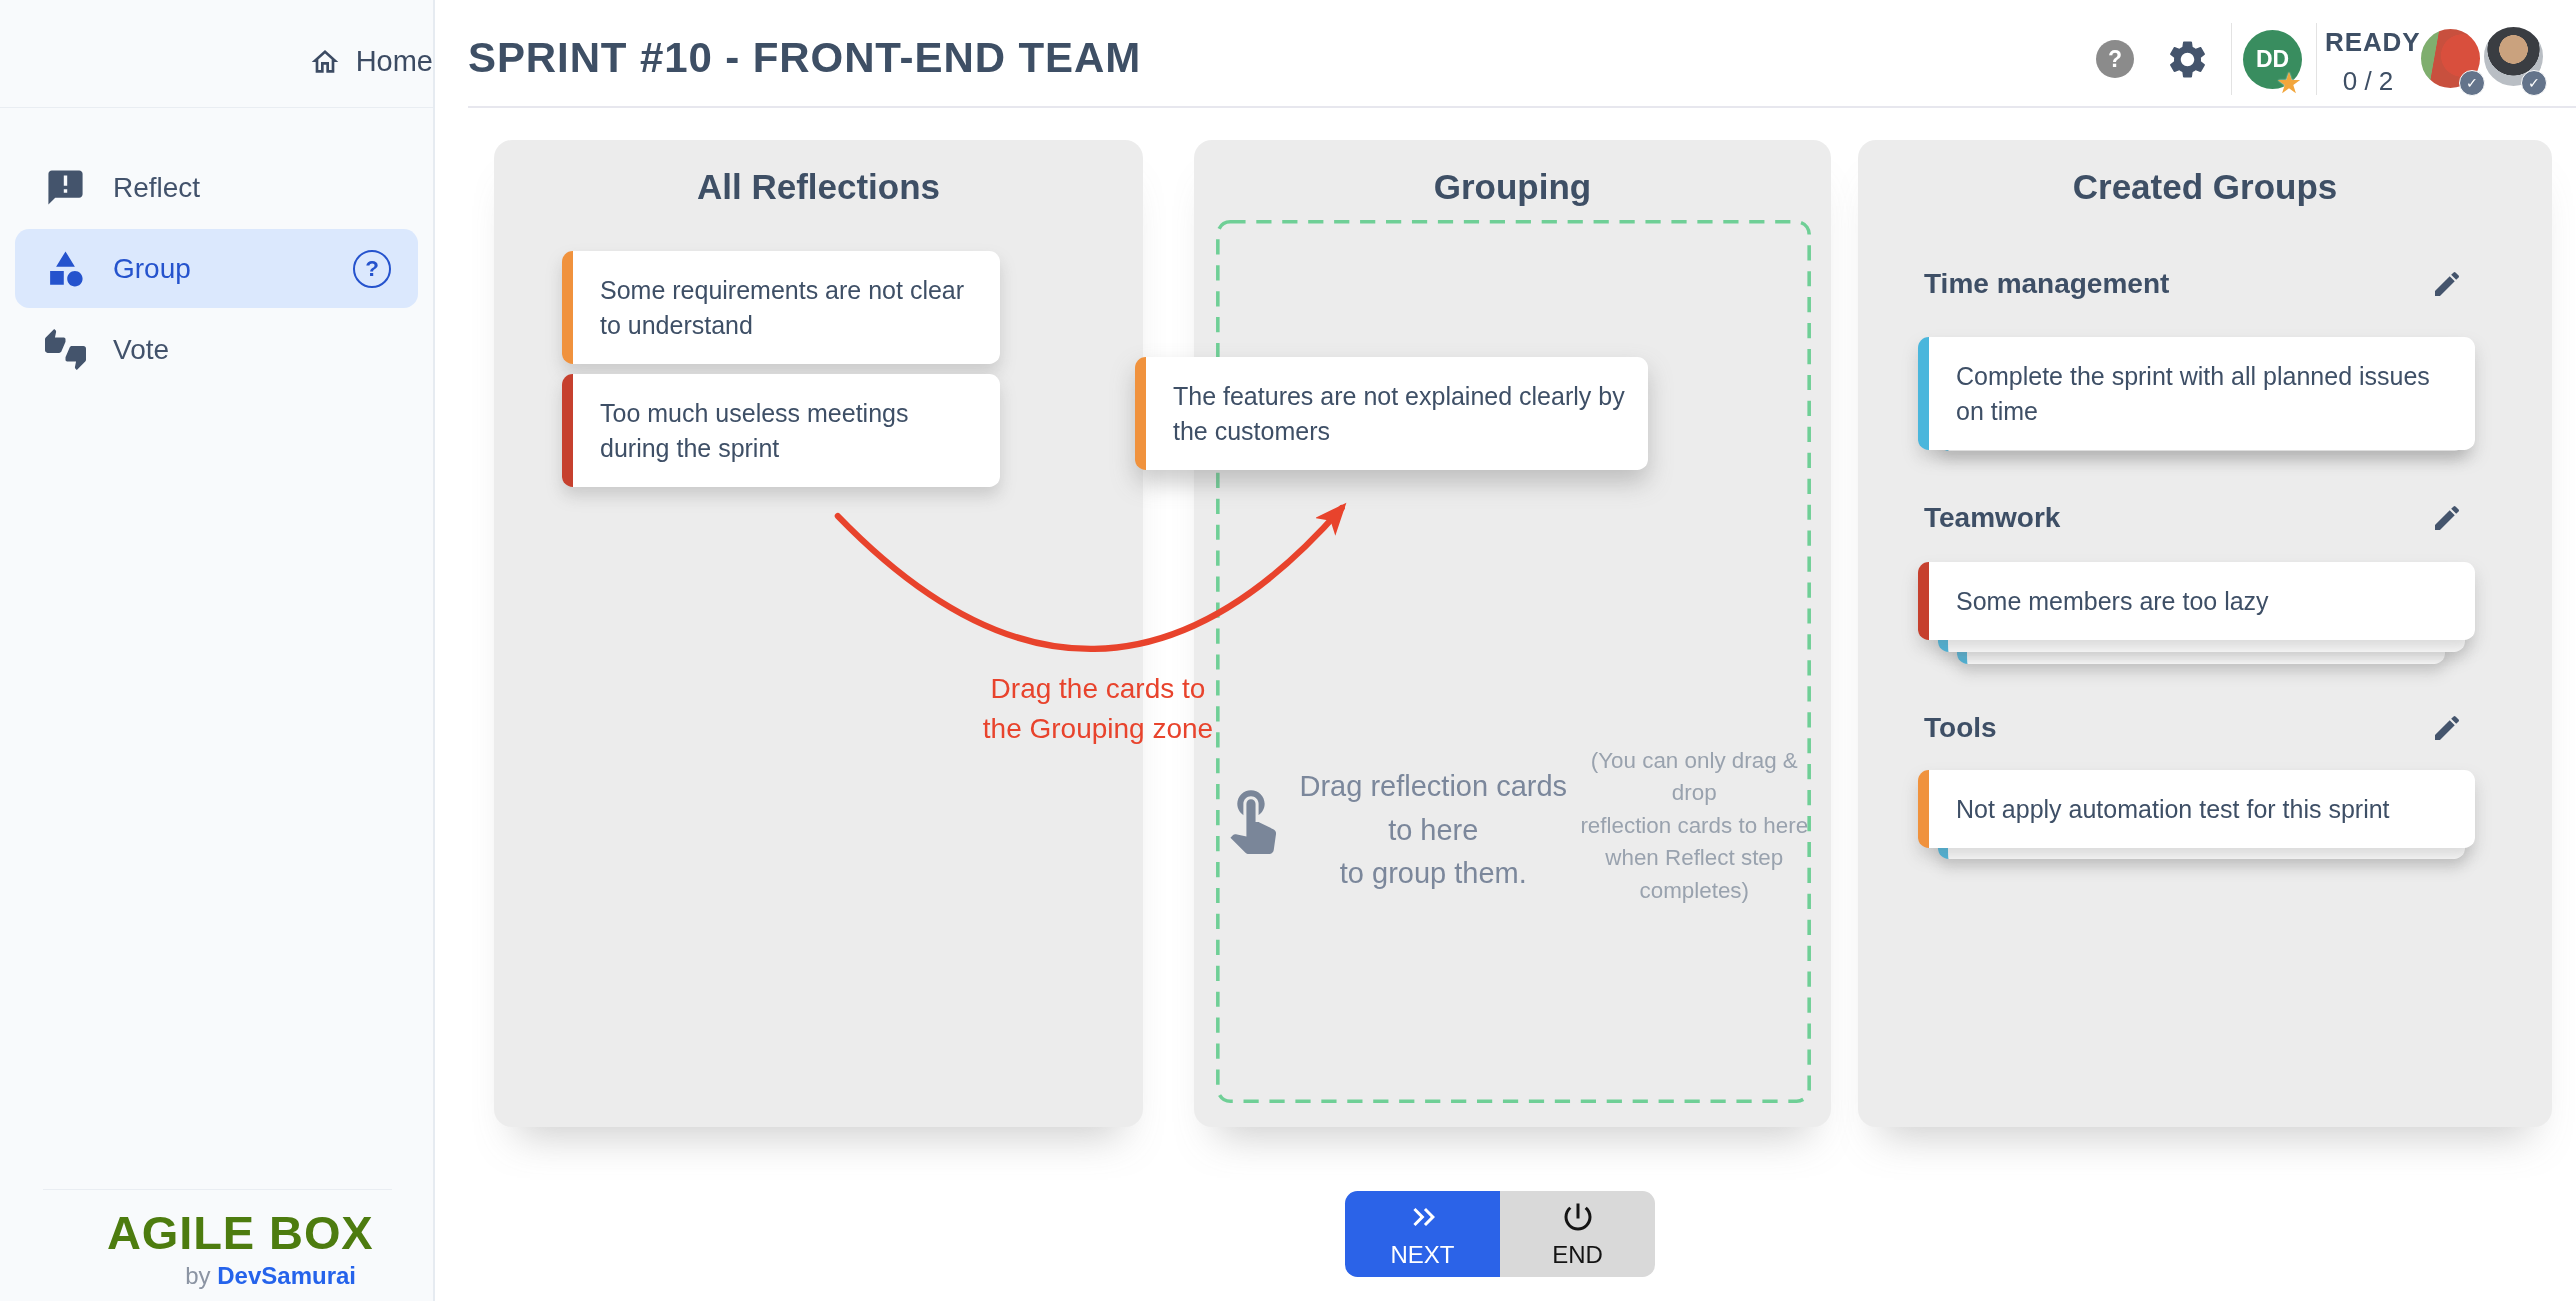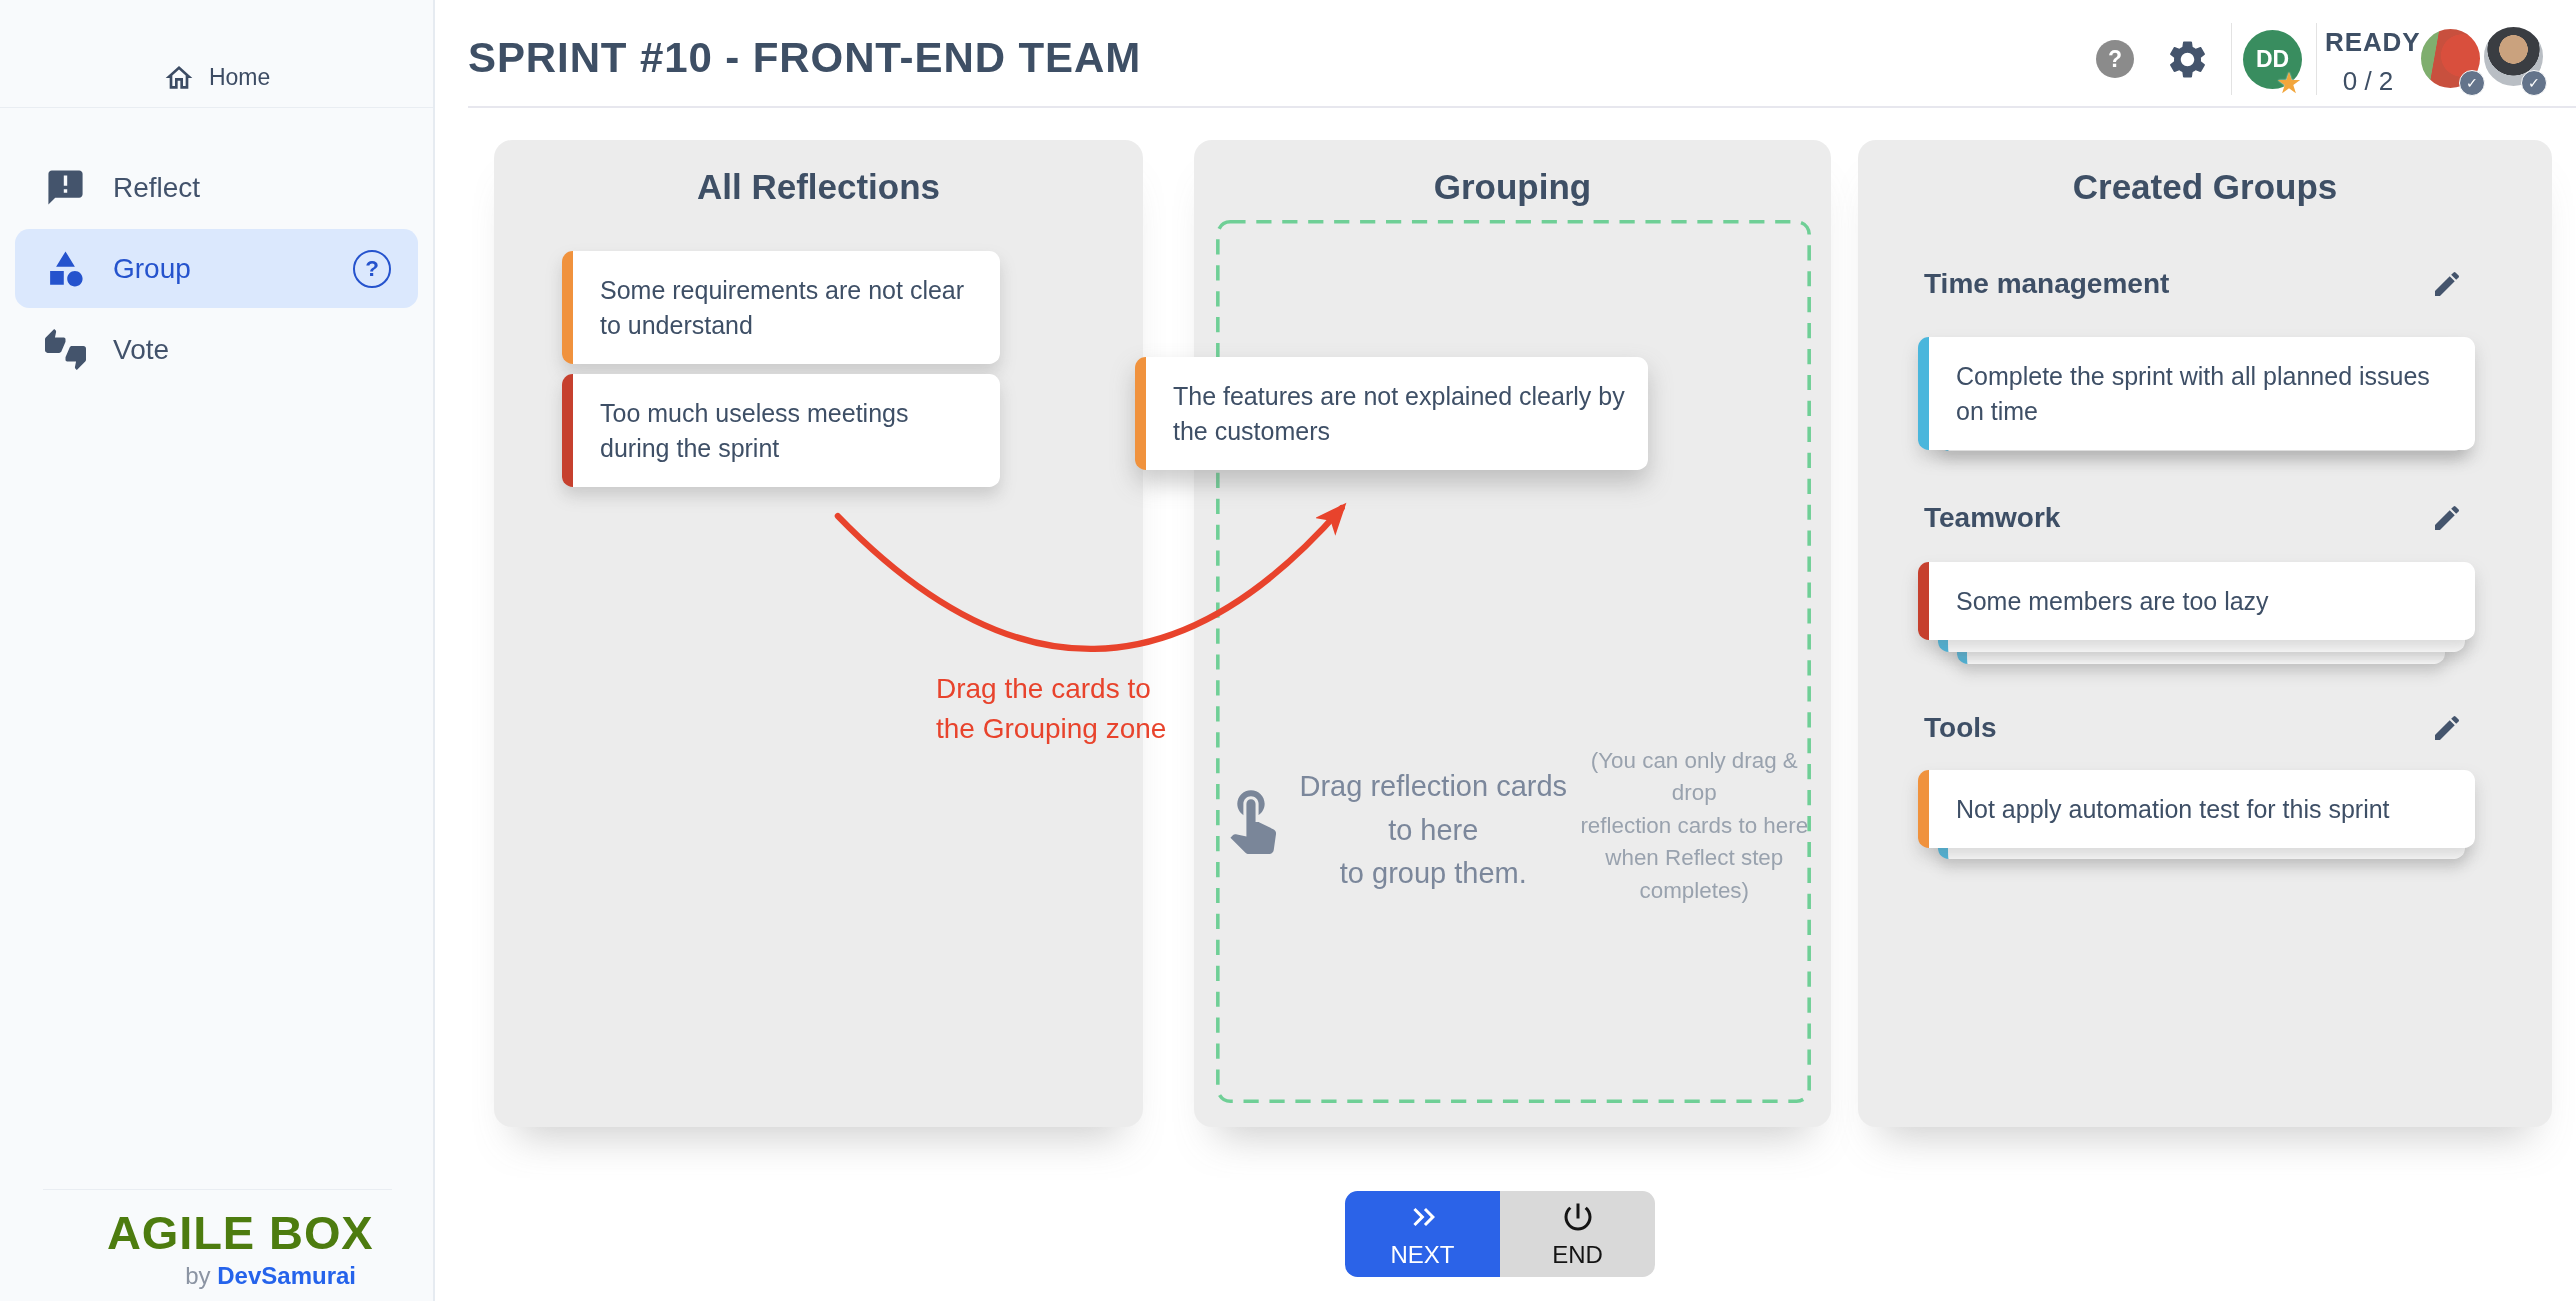--- a/index.html
+++ b/index.html
@@ -3,22 +3,22 @@
 <meta charset="utf-8">
 <style>
   html,body{margin:0;padding:0;}
   body{width:2576px;height:1302px;overflow:hidden;background:#fff;
        font-family:"Liberation Sans",sans-serif;color:#3e4f66;position:relative;}
   #app{position:absolute;inset:0;}
 
   
   .sidebar{position:absolute;left:0;top:0;width:433px;height:1302px;
            background:var(--sidebar-bg);border-right:2.7px solid var(--sidebar-border);}
-  .home-item{position:absolute;top:50px;left:0;width:100%;height:55px;display:flex;
-             align-items:center;justify-content:center;gap:14.3px;font-size:23px;color:#3c4b63;cursor:pointer;}
+  .home-item{position:absolute;top:34px;left:0;width:100%;height:55px;display:flex;
+             align-items:center;justify-content:flex-end;gap:14.3px;font-size:29px;color:#3c4b63;cursor:pointer;}
   .side-divider{position:absolute;left:0;width:100%;height:0;border-top:1.8px solid #e9edf2;}
   .nav{position:absolute;left:15px;right:15px;top:148px;display:flex;flex-direction:column;gap:2px;}
   .nav-item{height:79px;border-radius:14.3px;display:flex;align-items:center;
             padding:0 27px 0 30px;font-size:28px;color:#42526b;cursor:pointer;}
   .nav-item .lbl{margin-left:27px;}
   .nav-item.selected{background:var(--selected-bg);color:var(--blue);}
   .nav-item .spacer{flex:1;}
   .nav-icon{width:41px;height:41px;flex:0 0 41px;}
   .nav-icon svg{width:41px;height:41px;fill:#44546c;}
   .nav-item.selected .nav-icon svg{fill:var(--blue);}
@@ -79,21 +79,21 @@
   
   .zone{position:absolute;left:21.5px;top:80px;width:595px;height:883px;box-sizing:border-box;}
   .zone-border{position:absolute;inset:0;}
   .zone-content{position:absolute;inset:0;display:flex;flex-direction:row;align-items:center;padding-top:315px;}
   .touch-icon svg{width:73px;height:73px;fill:#7a8699;}
   .zone-text{margin-top:23px;font-size:29px;color:var(--zone-text);line-height:1.5;text-align:center;}
   .zone-subtext{margin-top:14.3px;font-size:22.4px;color:var(--zone-subtext);line-height:1.45;text-align:center;}
 
   
   .arrow-svg{position:absolute;left:805px;top:483px;width:591px;height:268px;z-index:7;pointer-events:none;}
-  .drag-note{position:absolute;left:936px;top:669px;width:324px;text-align:left;z-index:7;
+  .drag-note{position:absolute;left:936px;top:669px;width:324px;text-align:center;z-index:7;
              color:var(--arrow);font-size:28px;line-height:1.42;}
 
   
   .grp-head{position:absolute;left:66px;right:89px;display:flex;align-items:center;justify-content:space-between;
             font-size:28px;font-weight:bold;color:#3e4f66;}
   .pencil{width:32px;height:32px;cursor:pointer;}
   .pencil svg{width:32px;height:32px;fill:#44546c;}
   .grp-card{position:absolute;left:60px;width:557px;z-index:2;}
   .ghost{position:absolute;background:#fff;border-radius:10.7px;border-left:10.7px solid var(--cyan);
          box-shadow:0 9px 14.3px rgba(130,130,130,.3);z-index:1;}

